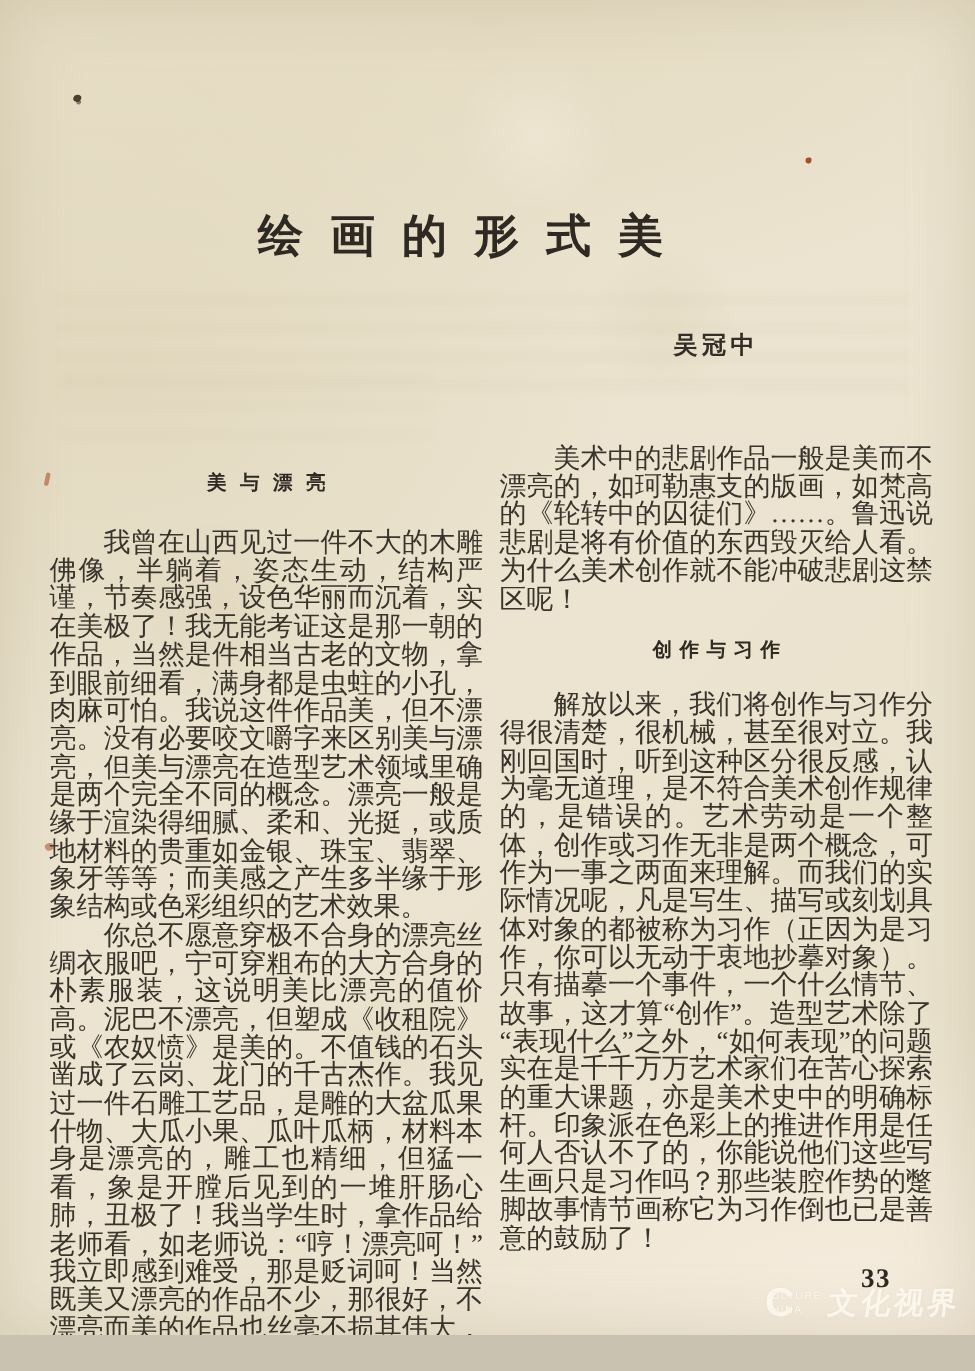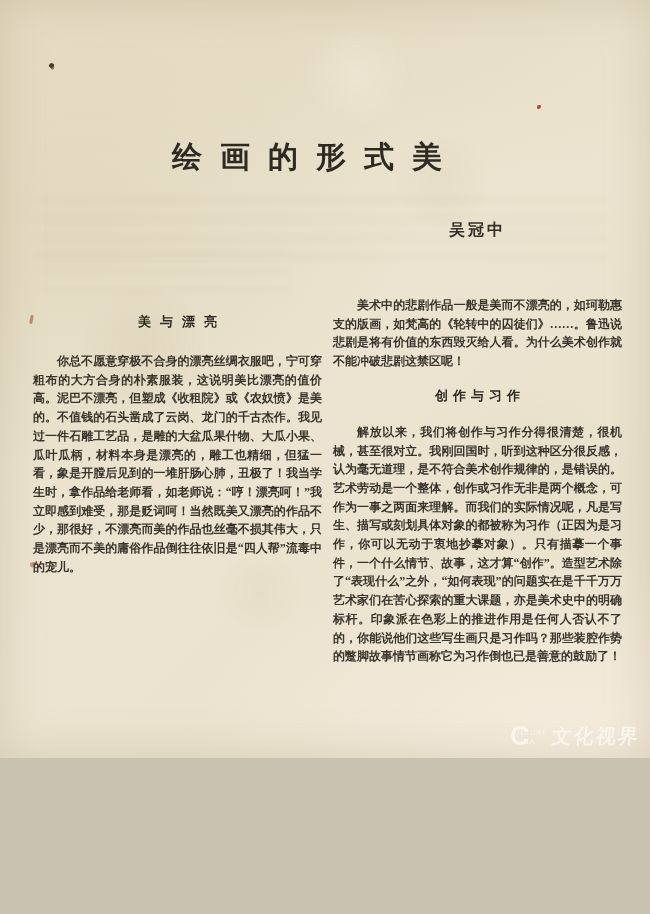--- a/index.html
+++ b/index.html
@@ -1,18 +1,18 @@
 <!DOCTYPE html>
 <html lang="zh"><head>
 <meta charset="utf-8">
 <style>
   html,body{margin:0;padding:0;background:#c9c2b0;}
   .page{
     position:relative;
-    width:650px;height:758px;
+    width:650px;height:890px;
     margin:0 auto;
     overflow:hidden;
     color:#37332b;
     font-family:"Liberation Serif","DejaVu Serif",serif;
     background:
       radial-gradient(ellipse 620px 320px at 88% 98%, rgba(248,238,226,.85), rgba(248,238,226,0) 62%),
       radial-gradient(ellipse 520px 420px at 12% 28%, rgba(219,207,178,.45), rgba(219,207,178,0) 65%),
       radial-gradient(ellipse 700px 260px at 50% 2%, rgba(226,215,188,.55), rgba(226,215,188,0) 70%),
       linear-gradient(135deg,#e7dfc8 0%,#ece4d0 48%,#e9e1cb 100%);
     box-shadow:inset 0 0 46px rgba(158,142,106,.28);
@@ -56,23 +56,23 @@
   .col{position:absolute;width:289px;}
   .col-left{left:33px;top:313px;}
   .col-right{left:333px;top:296px;}
   .sec-head{
     margin:0 0 21px 0;text-align:center;
     font-size:13px;font-weight:bold;letter-spacing:9px;
     text-indent:9px;color:#2e2a23;
   }
   .sec-head-right{margin:16px 0 18px 0;letter-spacing:5px;text-indent:5px;}
   .col p{
-    margin:0;font-size:12px;line-height:18.7px;
+    margin:0;font-size:18px;line-height:18.7px;
     text-align:justify;text-justify:inter-ideograph;
-    text-indent:2em;color:#38342c;font-weight:bold;
+    text-indent:2em;color:#38342c;
   }
   .page-number{
     position:absolute;left:574px;top:842px;
     font-size:18px;font-weight:bold;letter-spacing:1px;color:#2e2a23;
   }
   .watermark{
     position:absolute;right:10px;bottom:8px;
     display:flex;align-items:center;gap:4px;
     color:rgba(255,252,244,.82);
     text-shadow:0 0 1px rgba(210,195,165,.4);
@@ -94,20 +94,21 @@
   <div class="speck speck-red-1"></div>
   <div class="speck speck-red-2"></div>
   <div class="speck speck-red-3"></div>
 
   <h1 class="title">绘画的形式美</h1>
 
   <div class="author">吴冠中</div>
 
   <div class="col col-left">
     <h2 class="sec-head">美与漂亮</h2>
+    <p>我曾在山西见过一件不大的木雕佛像，半躺着，姿态生动，结构严谨，节奏感强，设色华丽而沉着，实在美极了！我无能考证这是那一朝的作品，当然是件相当古老的文物，拿到眼前细看，满身都是虫蛀的小孔，肉麻可怕。我说这件作品美，但不漂亮。没有必要咬文嚼字来区别美与漂亮，但美与漂亮在造型艺术领域里确是两个完全不同的概念。漂亮一般是缘于渲染得细腻、柔和、光挺，或质地材料的贵重如金银、珠宝、翡翠、象牙等等；而美感之产生多半缘于形象结构或色彩组织的艺术效果。</p>
     <p>你总不愿意穿极不合身的漂亮丝绸衣服吧，宁可穿粗布的大方合身的朴素服装，这说明美比漂亮的值价高。泥巴不漂亮，但塑成《收租院》或《农奴愤》是美的。不值钱的石头凿成了云岗、龙门的千古杰作。我见过一件石雕工艺品，是雕的大盆瓜果什物、大瓜小果、瓜叶瓜柄，材料本身是漂亮的，雕工也精细，但猛一看，象是开膛后见到的一堆肝肠心肺，丑极了！我当学生时，拿作品给老师看，如老师说：“哼！漂亮呵！”我立即感到难受，那是贬词呵！当然既美又漂亮的作品不少，那很好，不漂亮而美的作品也丝毫不损其伟大，只是漂亮而不美的庸俗作品倒往往依旧是“四人帮”流毒中的宠儿。</p>
   </div>
 
   <div class="col col-right">
     <p>美术中的悲剧作品一般是美而不漂亮的，如珂勒惠支的版画，如梵高的《轮转中的囚徒们》……。鲁迅说悲剧是将有价值的东西毁灭给人看。为什么美术创作就不能冲破悲剧这禁区呢！</p>
     <h2 class="sec-head sec-head-right">创作与习作</h2>
     <p>解放以来，我们将创作与习作分得很清楚，很机械，甚至很对立。我刚回国时，听到这种区分很反感，认为毫无道理，是不符合美术创作规律的，是错误的。艺术劳动是一个整体，创作或习作无非是两个概念，可作为一事之两面来理解。而我们的实际情况呢，凡是写生、描写或刻划具体对象的都被称为习作（正因为是习作，你可以无动于衷地抄摹对象）。只有描摹一个事件，一个什么情节、故事，这才算“创作”。造型艺术除了“表现什么”之外，“如何表现”的问题实在是千千万万艺术家们在苦心探索的重大课题，亦是美术史中的明确标杆。印象派在色彩上的推进作用是任何人否认不了的，你能说他们这些写生画只是习作吗？那些装腔作势的蹩脚故事情节画称它为习作倒也已是善意的鼓励了！</p>
   </div>
 
   <div class="page-number">33</div>

